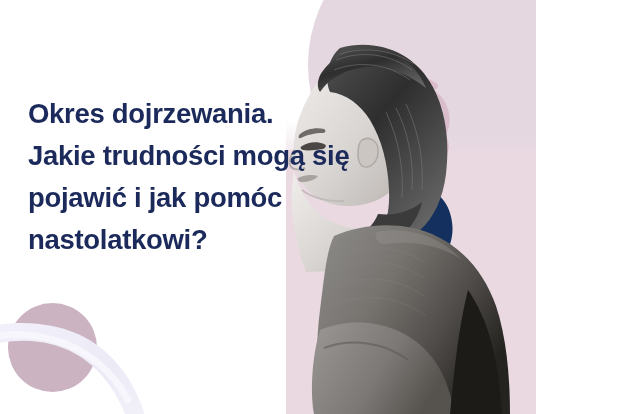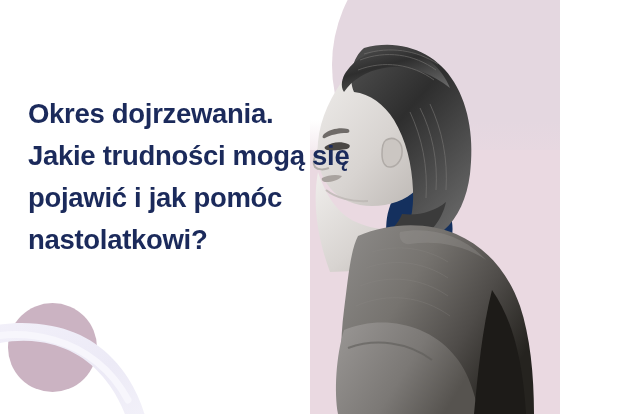--- a/index.html
+++ b/index.html
@@ -10,21 +10,20 @@
   }
   body {
     font-family: "Liberation Sans", sans-serif;
   }
   #banner {
     position: relative;
     width: 536px;
     height: 414px;
     overflow: hidden;
     background: #ffffff;
-    padding-left: 24px;
   }
 
   
   .deco {
     position: absolute;
     pointer-events: none;
   }
 
   
   #pink-circle-top {

